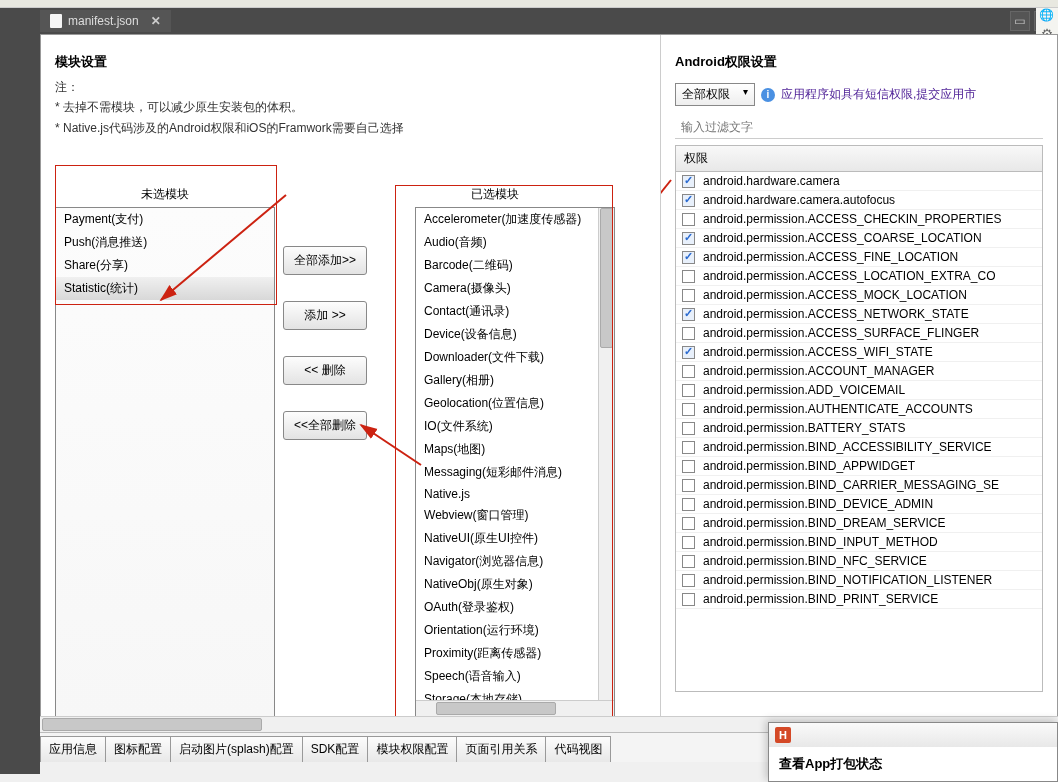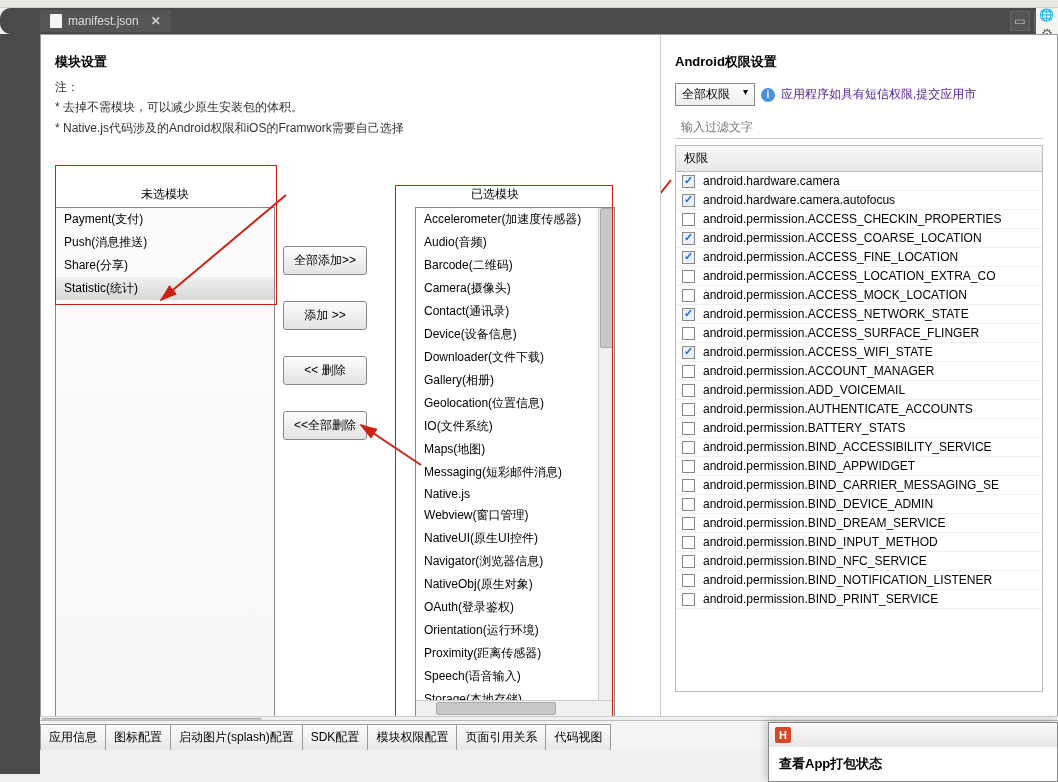--- a/index.html
+++ b/index.html
@@ -1,20 +1,20 @@
 <!DOCTYPE html>
 <html><head>
 <meta charset="utf-8">
 <style>
 * { box-sizing: border-box; margin: 0; padding: 0; }
 body { font-family: "Microsoft YaHei", Arial, sans-serif; font-size: 12px; background: #f0f0f0; width: 1058px; height: 782px; overflow: hidden; position: relative; }
 
 .top-padding { height: 8px; background: #e8e8e0; border-bottom: 1px solid #ccc; }
 
-.tab-bar { background: #4a4a4a; height: 26px; display: flex; align-items: center; padding-left: 40px; border-radius: 11px; }
+.tab-bar { background: #4a4a4a; height: 26px; display: flex; align-items: center; padding-left: 40px; }
 .tab { background: #555; color: #ddd; padding: 4px 10px; display: flex; align-items: center; gap: 6px; height: 22px; font-size: 12px; }
 .tab .icon-file { width: 12px; height: 14px; background: #f5f5f5; border-radius: 1px; position: relative; }
 .tab .close-x { color: #ccc; font-weight: bold; margin-left: 6px; cursor: pointer; }
 .tab-bar-right { margin-left: auto; display: flex; gap: 4px; padding-right: 4px; }
 .tab-bar-btn { width: 20px; height: 20px; background: #555; color: #ccc; text-align: center; line-height: 18px; border: 1px solid #666; }
 
 .left-gutter { position: absolute; left: 0; top: 34px; width: 40px; height: 740px; background: #4a4a4a; }
 
 .content-area { position: absolute; left: 40px; top: 34px; right: 0; bottom: 50px; background: #fff; border: 1px solid #999; overflow: hidden; }
 
@@ -58,21 +58,21 @@
 .filter-input { width: 100%; padding: 4px 6px; font-size: 12px; border: none; border-bottom: 1px solid #ccc; margin-bottom: 6px; color: #000000; background: transparent; }
 
 .perm-header { background: linear-gradient(#f8f8f8,#e8e8e8); border: 1px solid #bbb; padding: 4px 8px; font-size: 12px; }
 .perm-list { border: 1px solid #bbb; border-top: none; height: 520px; overflow-y: auto; background: #fff; }
 .perm-row { display: flex; align-items: center; padding: 2px 6px; font-size: 12px; border-bottom: 1px solid #f0f0f0; white-space: nowrap; }
 .perm-check { width: 13px; height: 13px; border: 1px solid #888; margin-right: 8px; background: #fff; flex-shrink: 0; position: relative; }
 .perm-check.checked { background: #e8f0fb; }
 .perm-check.checked::after { content: "✓"; position: absolute; top: -2px; left: 1px; font-size: 11px; color: #2a6ad0; font-weight: bold; }
 
 
-.bottom-tabs { position: absolute; left: 40px; right: 0; bottom: 32px; height: 30px; background: #f4f4f4; border-top: 1px solid #bbb; display: flex; align-items: flex-end; padding-left: 0; }
+.bottom-tabs { position: absolute; left: 40px; right: 0; bottom: 20px; height: 30px; background: #f4f4f4; border-top: 1px solid #bbb; display: flex; align-items: flex-end; padding-left: 0; }
 .bottom-tab { border: 1px solid #999; border-bottom: none; padding: 4px 8px; font-size: 12px; background: linear-gradient(#fcfcfc,#e8e8e8); margin-right: -1px; cursor: pointer; white-space: nowrap; }
 
 
 .popup { position: absolute; right: 0; bottom: 0; width: 290px; border: 1px solid #888; background: #fff; box-shadow: -2px -2px 8px rgba(0,0,0,0.2); }
 .popup-header { background: linear-gradient(#fafafa,#e8e8e8); padding: 4px 6px; display: flex; align-items: center; gap: 6px; }
 .popup-icon { width: 16px; height: 16px; background: #d44927; color: #fff; font-weight: bold; text-align: center; line-height: 16px; font-size: 11px; border-radius: 2px; }
 .popup-body { padding: 8px 10px; font-size: 13px; font-weight: bold; }
 
 .scroll-edge-h { position: absolute; left: 40px; right: 0; bottom: 50px; height: 16px; background: #f0f0f0; border-top: 1px solid #ccc; }
 .scroll-edge-h .thumb-h2 { position: absolute; left: 2px; top: 1px; bottom: 1px; width: 220px; background: #c8c8c8; border: 1px solid #aaa; border-radius: 2px; }

